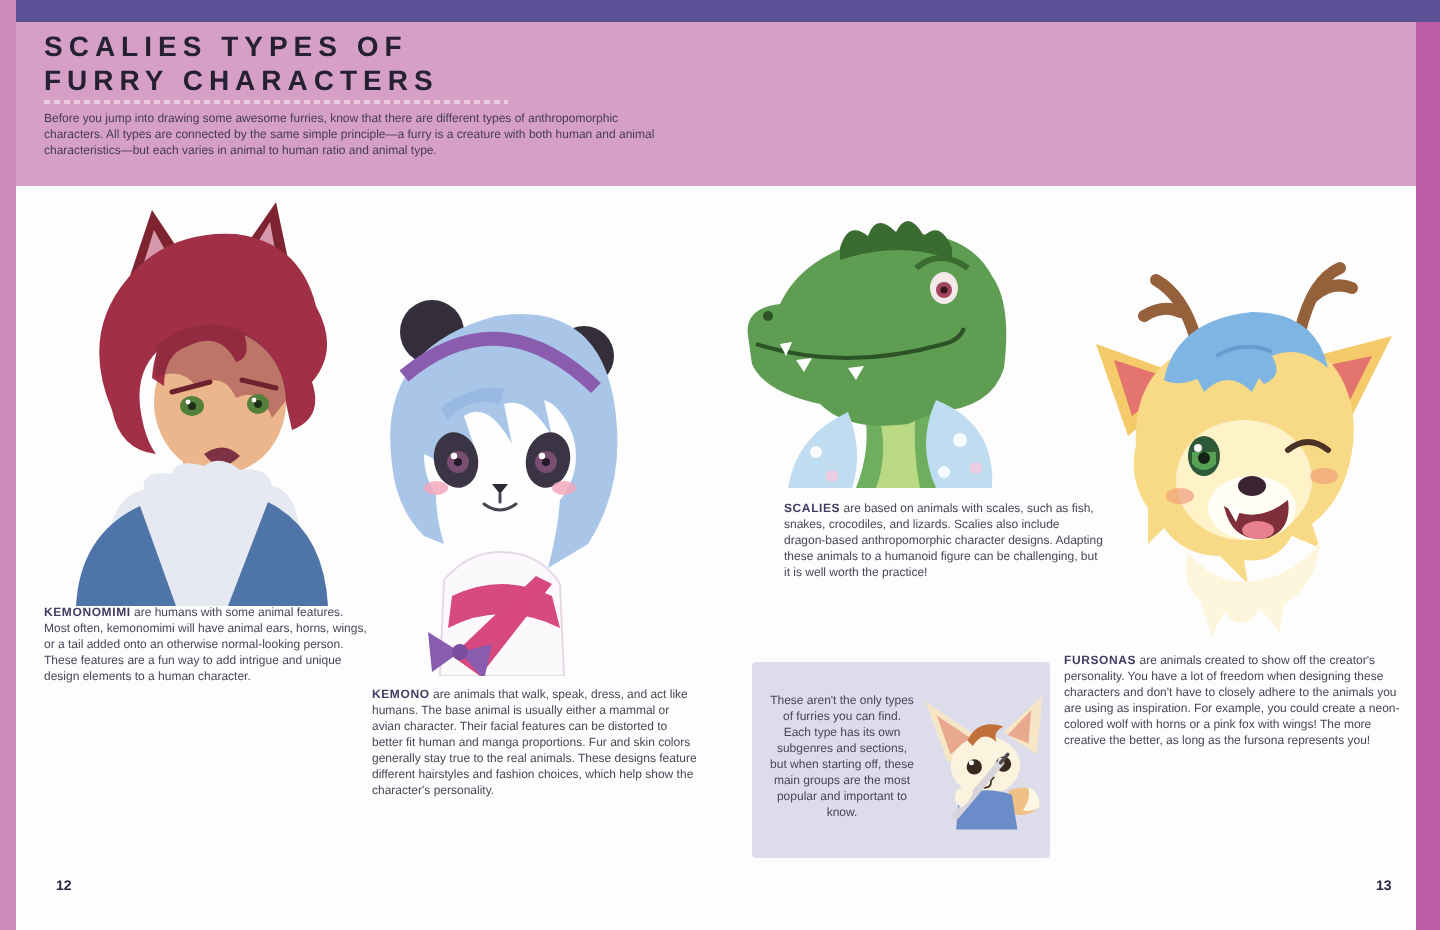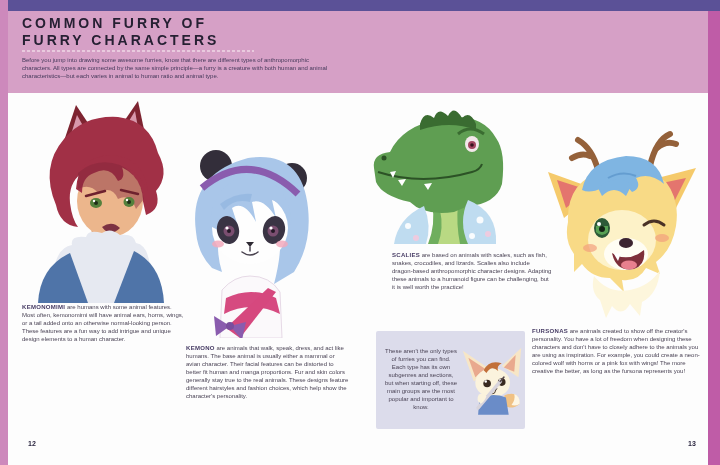--- a/index.html
+++ b/index.html
@@ -44,21 +44,21 @@
 </style>
 </head>
 <body>
 
 <div class="spread">
 
   <div class="left-strip"></div>
   <div class="top-bar"></div>
 
   <div class="header">
-    <h1 class="title">COMMON FURRY OF
+    <h1 class="title">SCALIES TYPES OF
 FURRY CHARACTERS</h1>
     <div class="dashes"></div>
     <p class="intro">Before you jump into drawing some awesome furries, know that there are different types of anthropomorphic characters. All types are connected by the same simple principle—a furry is a creature with both human and animal characteristics—but each varies in animal to human ratio and animal type.</p>
   </div>
 
   <div class="right-strip"></div>
 
   <div class="illus" style="left:26px;top:97px;width:150px;height:206px;" aria-label="red-haired human character with animal ears wearing a fur-collared blue jacket">
     <svg viewBox="0 0 150 206" xmlns="http://www.w3.org/2000/svg">
       <path d="M36 50 L50 8 L70 38 Z" fill="#7e2431"></path>

